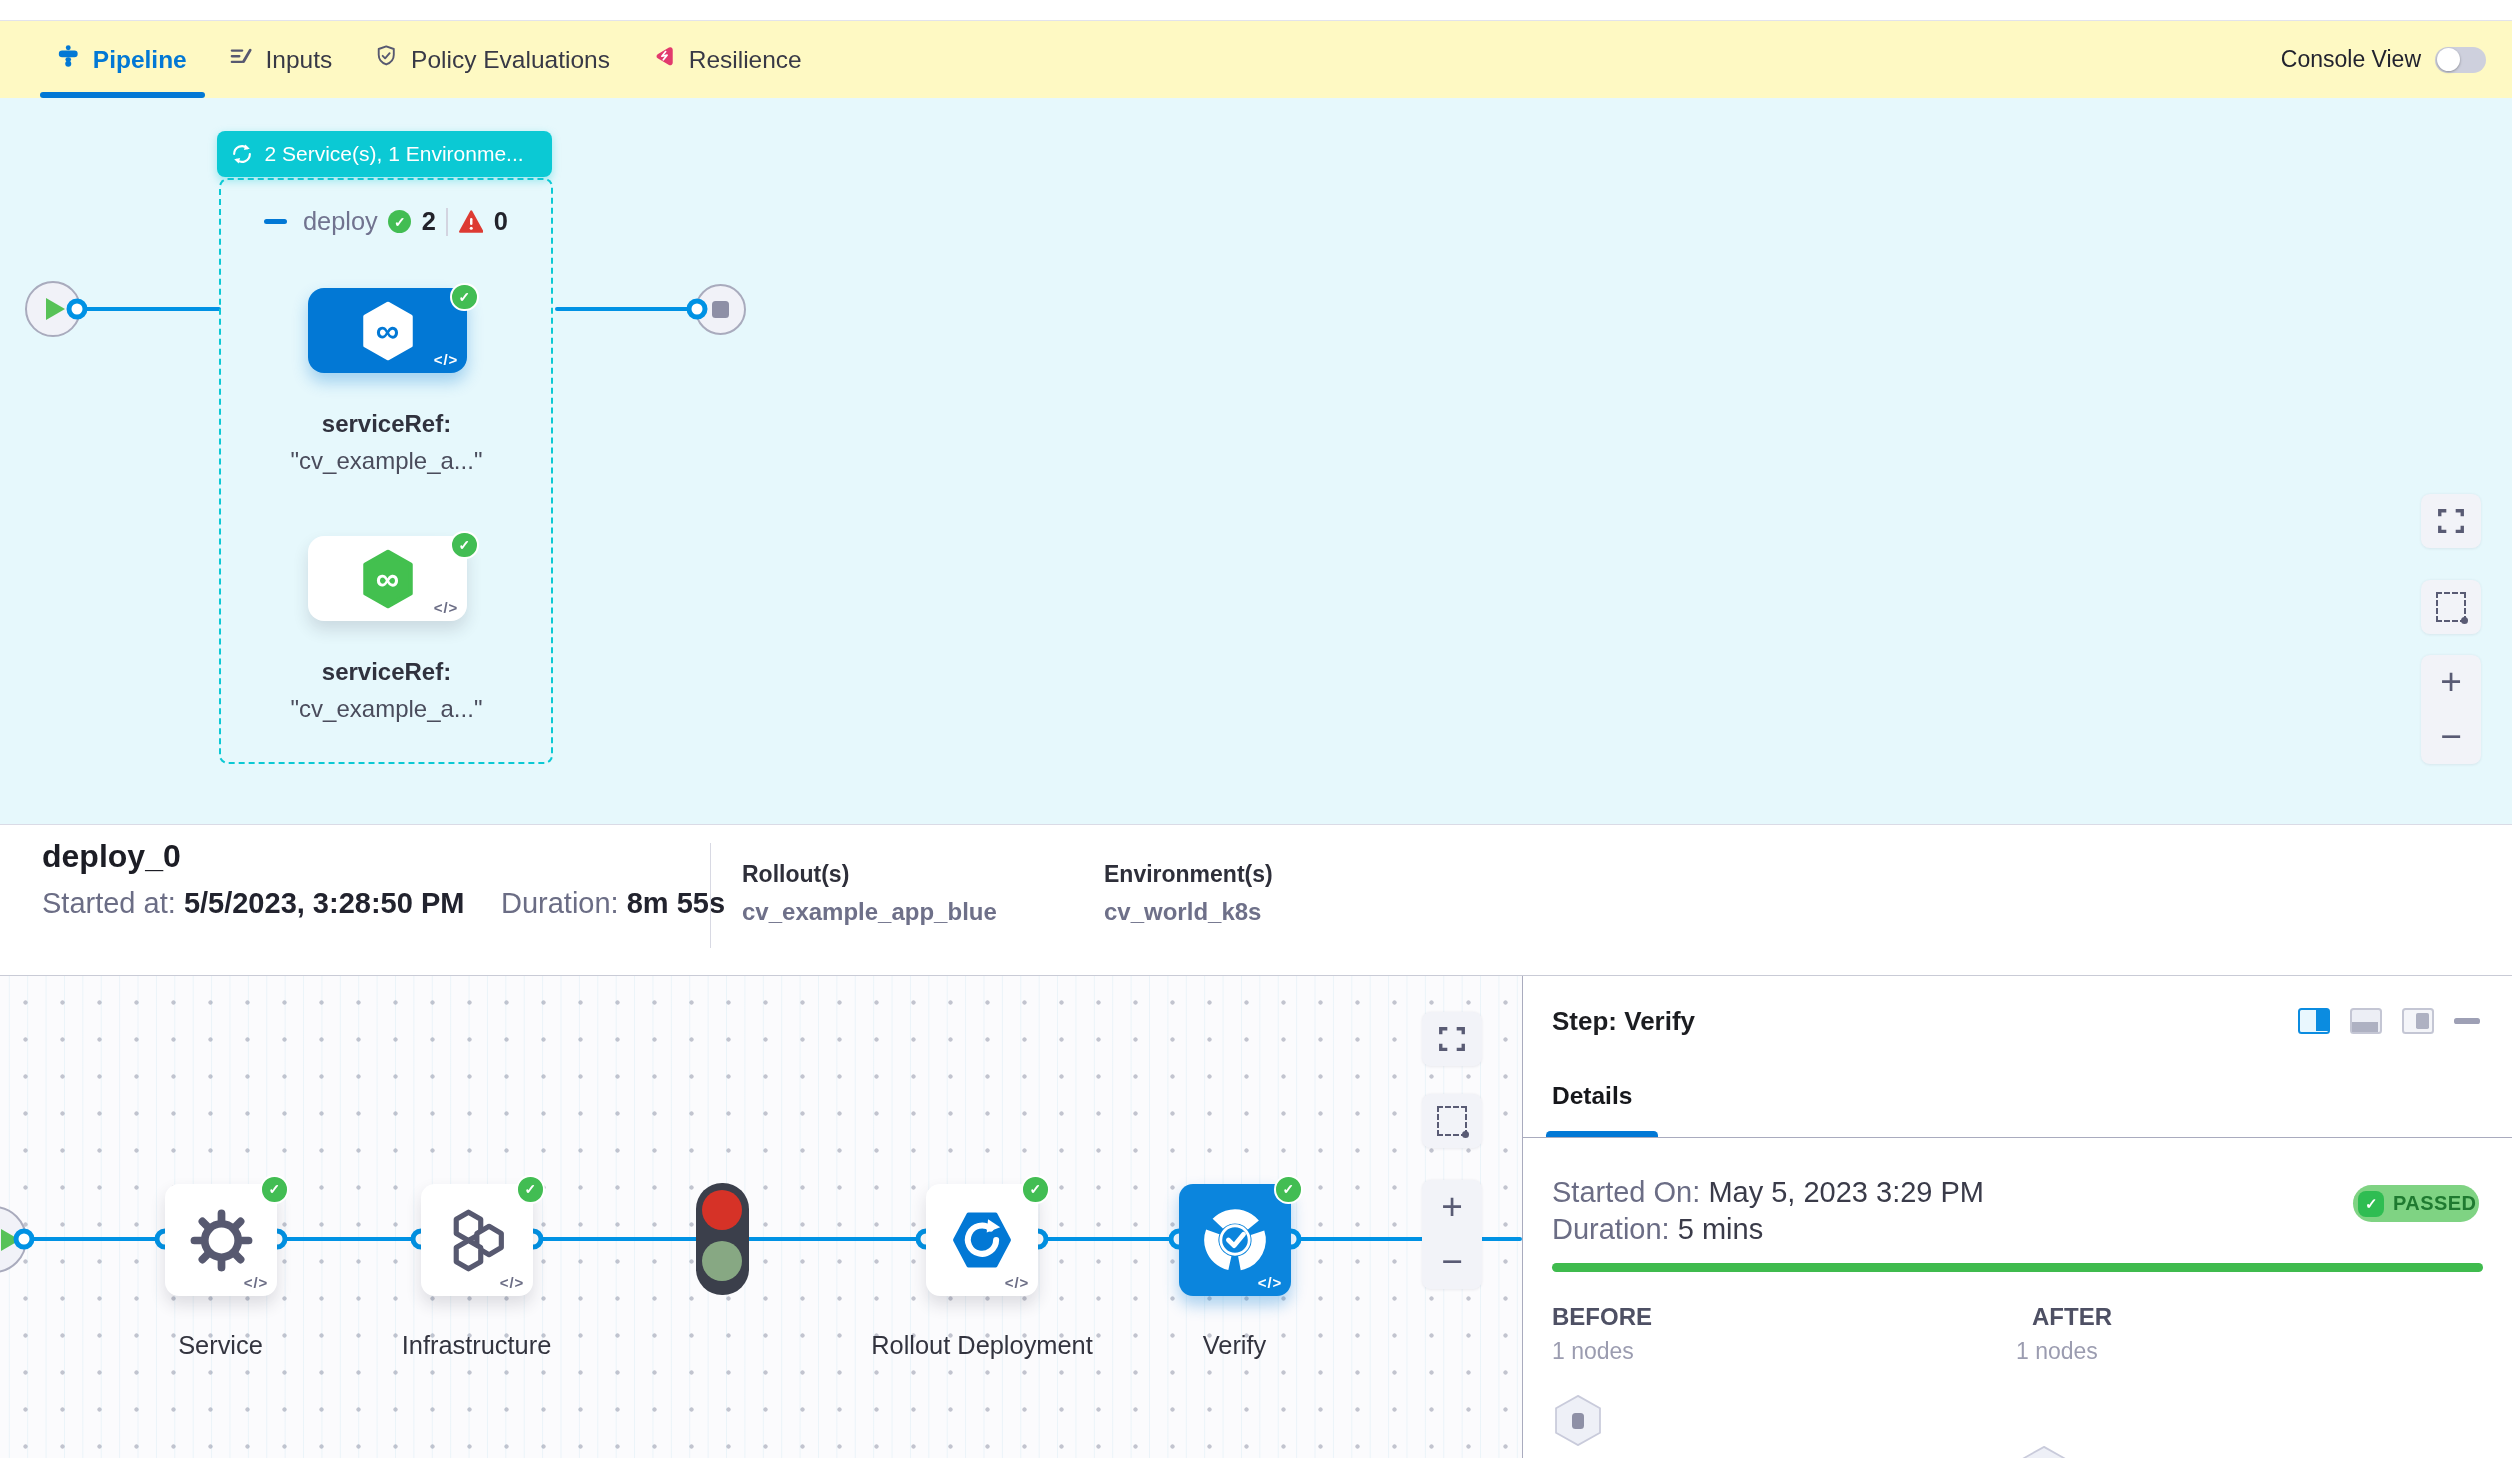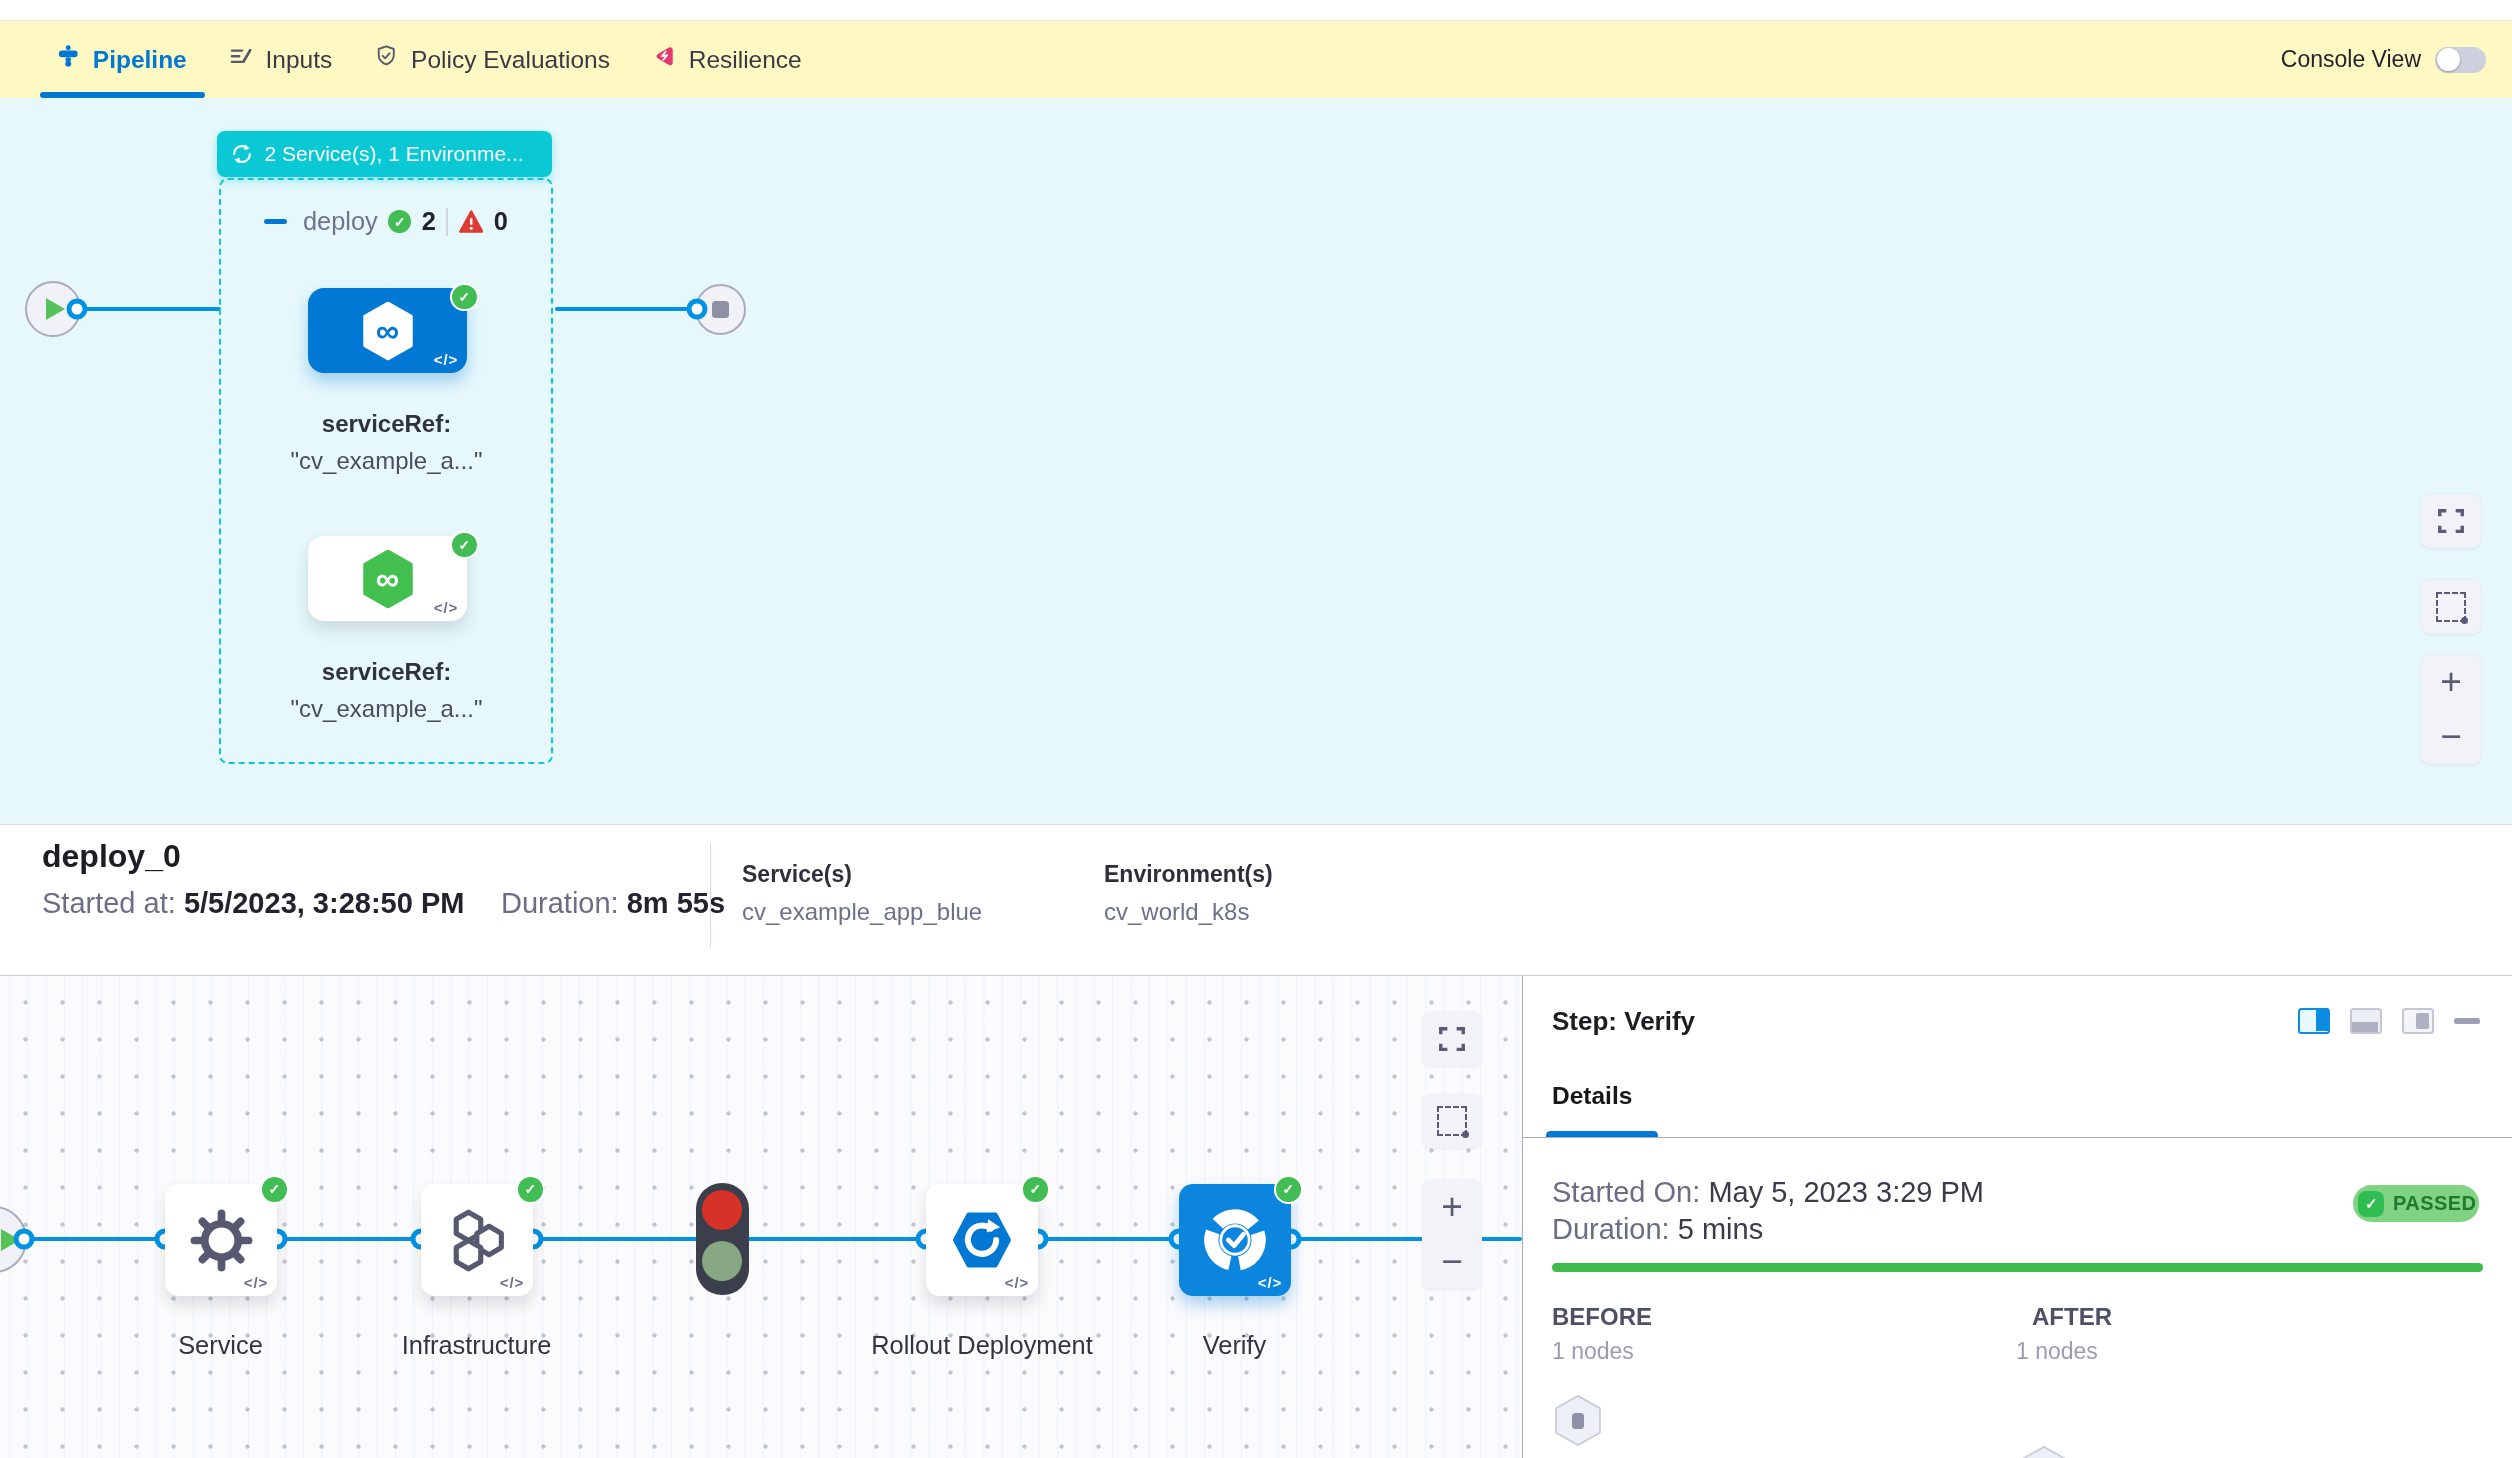--- a/index.html
+++ b/index.html
@@ -49,21 +49,21 @@
   .zoomgroup{width:60px;height:109px;background:#f2f3f8;border-radius:8.8px;display:flex;flex-direction:column;box-shadow:0 0.9px 2.6px rgba(40,41,61,.08);}
   .zoomgroup div{flex:1;display:flex;align-items:center;justify-content:center;font-size:37px;color:#595b74;cursor:pointer;}
   .sel-square{width:26px;height:26px;border:2.6px dashed #595b74;position:relative;}
   .sel-square i{position:absolute;right:-4.4px;bottom:-4.4px;width:7px;height:7px;border-radius:50%;background:#595b74;}
   
   #exec-bar{left:0;top:824px;width:2512px;height:152px;background:#fff;border-top:0.9px solid #dadbe6;border-bottom:0.9px solid #c9cbd6;box-sizing:border-box;}
   #exec-name{left:42px;top:838px;font-size:32px;font-weight:700;color:#1c1d25;}
   .kv{font-size:29px;color:#6b6d85;}
   .kv b{color:#22232e;font-weight:700;}
   .col-h{font-size:23px;font-weight:700;color:#2e2f3a;}
-  .col-v{font-size:24px;color:#6e7089;}
+  .col-v{font-size:24px;color:#6e7089;font-weight:bold;}
   #exec-vsep{left:710px;top:843px;width:0.9px;height:105px;background:#d8d9e3;}
   
   #canvas-bottom{left:0;top:976px;width:1522px;height:483px;overflow:hidden;
     background-color:#fbfbfd;
     background-image:
       linear-gradient(to right, rgba(120,190,220,0.12) 1.3px, transparent 1.3px),
       radial-gradient(circle, #c2c4cf 1.8px, transparent 2.5px);
     background-size:18.4px 18.4px,37px 37px;background-position:8.8px 0,7px 8px;}
   #bottom-vsep{left:1522px;top:976px;width:0.9px;height:483px;background:#a9abbe;}
   .step-card{width:112px;height:112px;border-radius:14px;display:flex;align-items:center;justify-content:center;cursor:pointer;}
@@ -245,21 +245,21 @@
 
 <div class="abs" id="exec-bar"></div>
 <div class="abs" id="exec-name">deploy_0</div>
 <div class="abs kv" style="left:42px;top:887px;">
   <span>Started at:</span> <b>5/5/2023, 3:28:50 PM</b>
 </div>
 <div class="abs kv" style="left:501px;top:887px;">
   <span>Duration:</span> <b>8m 55s</b>
 </div>
 <div class="abs" id="exec-vsep"></div>
-<div class="abs col-h" style="left:742px;top:861px;">Service(s)</div>
+<div class="abs col-h" style="left:742px;top:861px;">Rollout(s)</div>
 <div class="abs col-v" style="left:742px;top:898px;">cv_example_app_blue</div>
 <div class="abs col-h" style="left:1104px;top:861px;">Environment(s)</div>
 <div class="abs col-v" style="left:1104px;top:898px;">cv_world_k8s</div>
 
 <div class="abs" id="canvas-bottom">
 
   <div class="abs hline" style="left:24px;top:261px;width:141px;"></div>
   <div class="abs hline" style="left:277px;top:261px;width:144px;"></div>
   <div class="abs hline" style="left:533px;top:261px;width:393px;"></div>
   <div class="abs hline" style="left:1038px;top:261px;width:141px;"></div>

